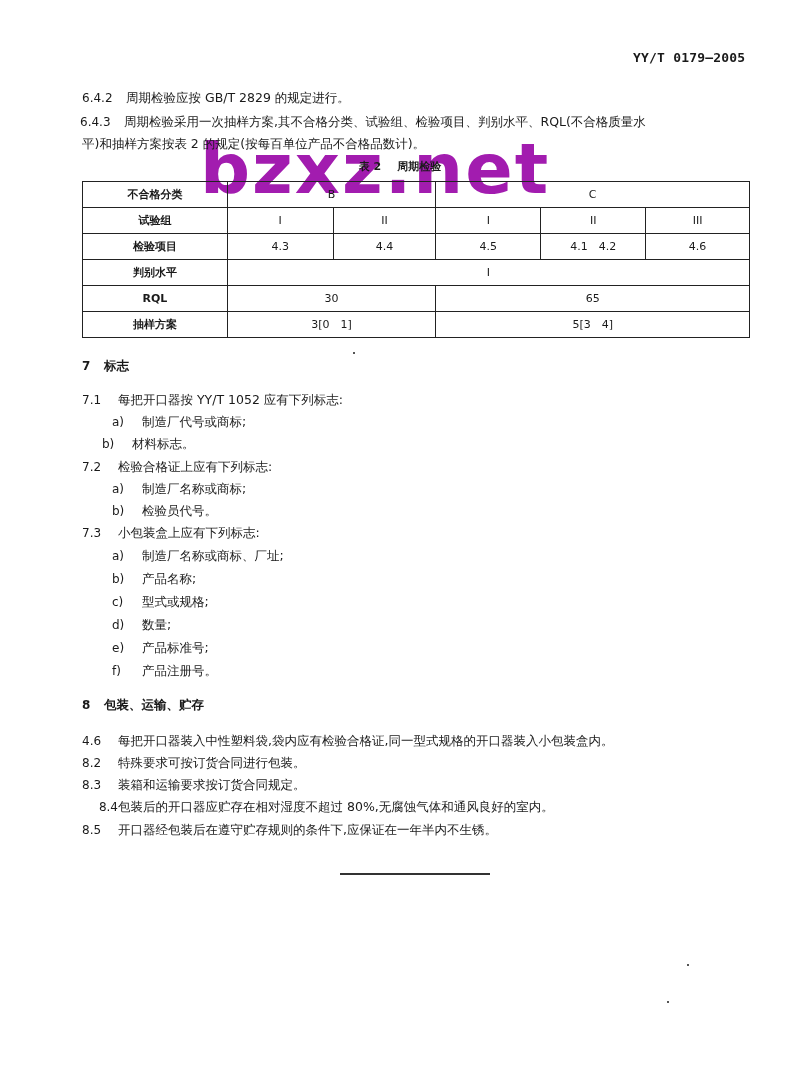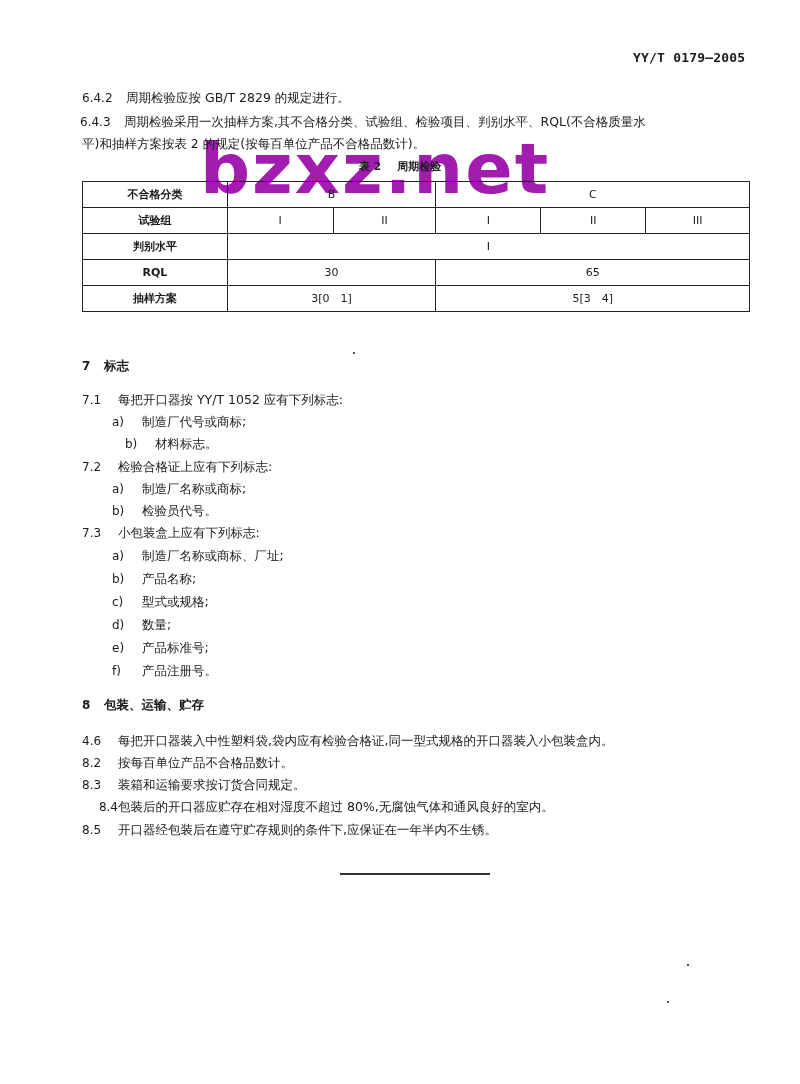--- a/index.html
+++ b/index.html
@@ -61,20 +61,28 @@
   </tr>
   <tr>
     <td class="rowhead">试验组</td>
     <td>I</td>
     <td>II</td>
     <td>I</td>
     <td>II</td>
     <td>III</td>
   </tr>
   <tr>
+    <td class="rowhead">检验项目</td>
+    <td>4.3</td>
+    <td>4.4</td>
+    <td>4.5</td>
+    <td>4.1　4.2</td>
+    <td>4.6</td>
+  </tr>
+  <tr>
     <td class="rowhead">判别水平</td>
     <td colspan="5">I</td>
   </tr>
   <tr>
     <td class="rowhead">RQL</td>
     <td colspan="2">30</td>
     <td colspan="3">65</td>
   </tr>
   <tr>
     <td class="rowhead">抽样方案</td>
@@ -85,21 +93,21 @@
   </table>
 
 <div class="abs heading" style="left:82px; top:358px;">
   <span class="secnum" style="width:22px">7</span><span>标志</span>
 </div>
 
 <div class="abs para" style="left:82px; top:390px;">
   <span class="secnum" style="width:36px">7.1</span><span>每把开口器按 YY/T 1052 应有下列标志:</span>
 </div>
 <div class="abs list-item" style="left:112px; top:412px;"><span class="mk">a)</span><span>制造厂代号或商标;</span></div>
-<div class="abs list-item" style="left:125px; top:434px;"><span class="mk">b)</span><span>材料标志。</span></div>
+<div class="abs list-item" style="left:102px; top:434px;"><span class="mk">b)</span><span>材料标志。</span></div>
 
 <div class="abs para" style="left:82px; top:457px;">
   <span class="secnum" style="width:36px">7.2</span><span>检验合格证上应有下列标志:</span>
 </div>
 <div class="abs list-item" style="left:112px; top:479px;"><span class="mk">a)</span><span>制造厂名称或商标;</span></div>
 <div class="abs list-item" style="left:112px; top:501px;"><span class="mk">b)</span><span>检验员代号。</span></div>
 
 <div class="abs para" style="left:82px; top:523px;">
   <span class="secnum" style="width:36px">7.3</span><span>小包装盒上应有下列标志:</span>
 </div>
@@ -108,21 +116,21 @@
 <div class="abs list-item" style="left:112px; top:592px;"><span class="mk">c)</span><span>型式或规格;</span></div>
 <div class="abs list-item" style="left:112px; top:615px;"><span class="mk">d)</span><span>数量;</span></div>
 <div class="abs list-item" style="left:112px; top:638px;"><span class="mk">e)</span><span>产品标准号;</span></div>
 <div class="abs list-item" style="left:112px; top:661px;"><span class="mk">f)</span><span>产品注册号。</span></div>
 
 <div class="abs heading" style="left:82px; top:697px;">
   <span class="secnum" style="width:22px">8</span><span>包装、运输、贮存</span>
 </div>
 
 <div class="abs para" style="left:82px; top:731px;"><span class="secnum" style="width:36px">4.6</span><span>每把开口器装入中性塑料袋,袋内应有检验合格证,同一型式规格的开口器装入小包装盒内。</span></div>
-<div class="abs para" style="left:82px; top:753px;"><span class="secnum" style="width:36px">8.2</span><span>按每百单位产品不合格品数计。</span></div>
+<div class="abs para" style="left:82px; top:753px;"><span class="secnum" style="width:36px">8.2</span><span>特殊要求可按订货合同进行包装。</span></div>
 <div class="abs para" style="left:82px; top:775px;"><span class="secnum" style="width:36px">8.3</span><span>装箱和运输要求按订货合同规定。</span></div>
 <div class="abs para" style="left:82px; top:797px;text-align:right;"><span class="secnum" style="width:36px">8.4</span><span>包装后的开口器应贮存在相对湿度不超过 80%,无腐蚀气体和通风良好的室内。</span></div>
 <div class="abs para" style="left:82px; top:820px;"><span class="secnum" style="width:36px">8.5</span><span>开口器经包装后在遵守贮存规则的条件下,应保证在一年半内不生锈。</span></div>
 
 <div class="abs rule"></div>
 
 <div class="abs dot" style="left:353px; top:352px;"></div>
 <div class="abs dot" style="left:687px; top:964px;"></div>
 <div class="abs dot" style="left:667px; top:1001px;"></div>
 

